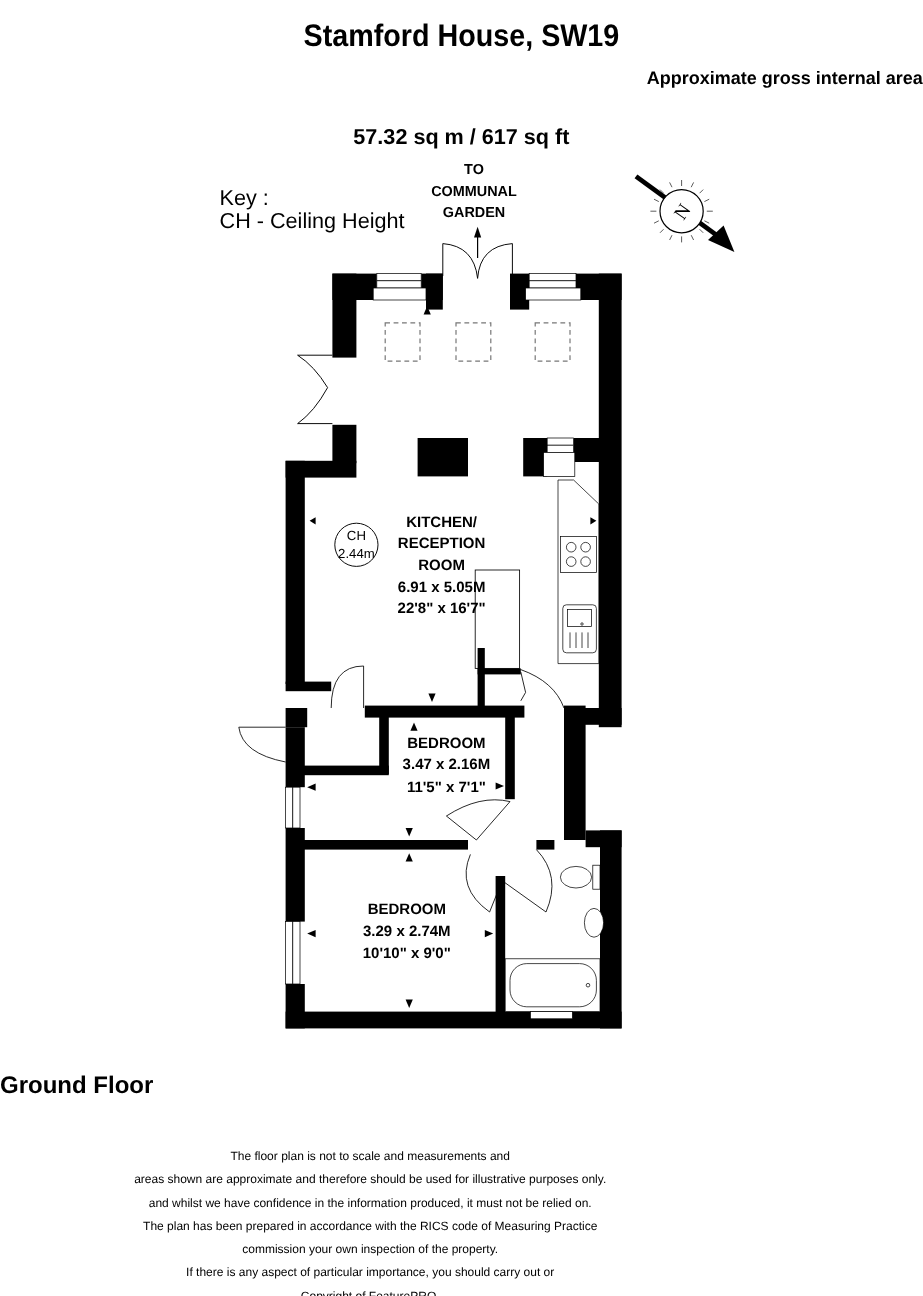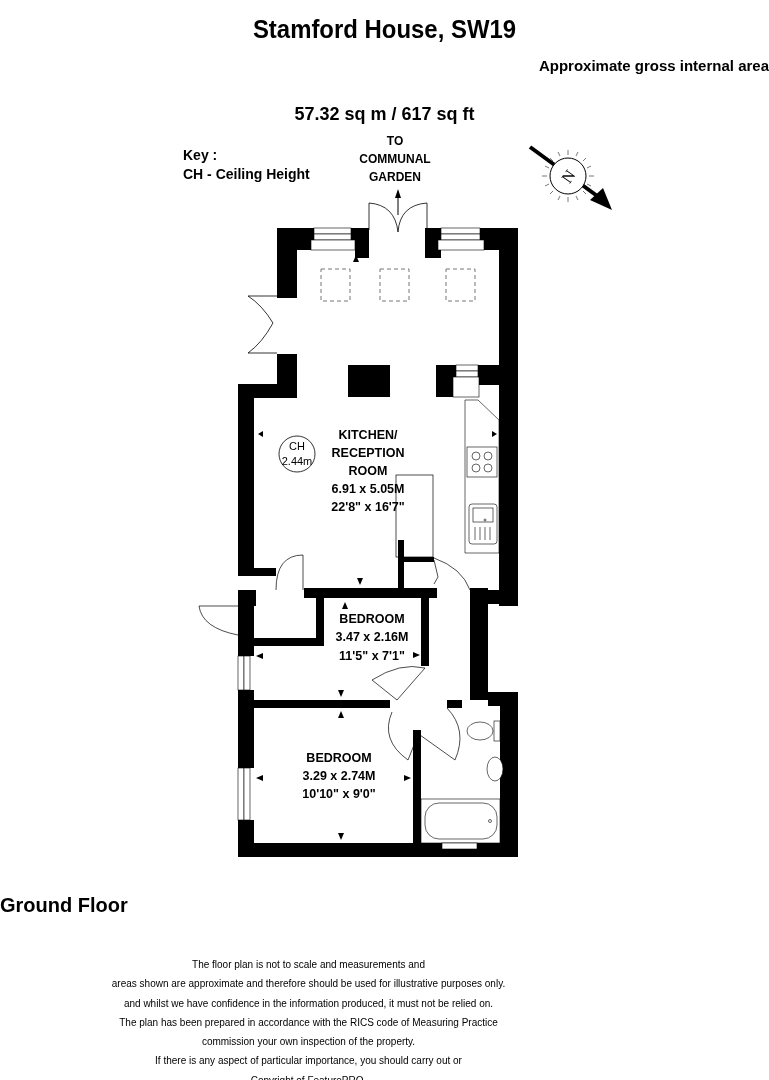--- a/index.html
+++ b/index.html
@@ -1,20 +1,20 @@
 <!DOCTYPE html>
 <html><head>
 <meta charset="utf-8">
 <style>
   html, body { margin:0; padding:0; background:#ffffff; }
   body { width:769px; height:1080px; position:relative; overflow:hidden; font-family:"Liberation Sans", sans-serif; color:#000; }
   .title { position:absolute; left:0; width:769px; top:14px; text-align:center; font-size:26px; font-weight:bold; letter-spacing:0px; transform:scaleX(0.92); }
   .subtitle { position:absolute; left:0; width:769px; top:57px; text-align:right; font-size:15px; font-weight:bold; }
   .area { position:absolute; left:0; width:769px; top:87px; text-align:center; font-size:18px; font-weight:bold;margin-top:17px; }
-  .key { position:absolute; left:183px; top:146px; font-size:14px; line-height:19px;font-weight:bold; }
+  .key { position:absolute; left:183px; top:156px; font-size:18px; line-height:19px; }
   .plan { position:absolute; left:0; top:0; }
   .floor-label { position:absolute; left:0; width:769px; top:894px; text-align:left; font-size:20px; font-weight:bold; }
   .disclaimer { position:absolute; left:0; width:617px; top:941px; text-align:center; font-size:10px; line-height:19.3px;margin-top:14px; }
   .disclaimer div { white-space:nowrap; }
   .lbl { font-family:"Liberation Sans", sans-serif; font-weight:bold; text-anchor:middle; fill:#000; }
   .lbln { font-family:"Liberation Sans", sans-serif; text-anchor:middle; fill:#000; }
 </style>
 </head>
 <body>
 

